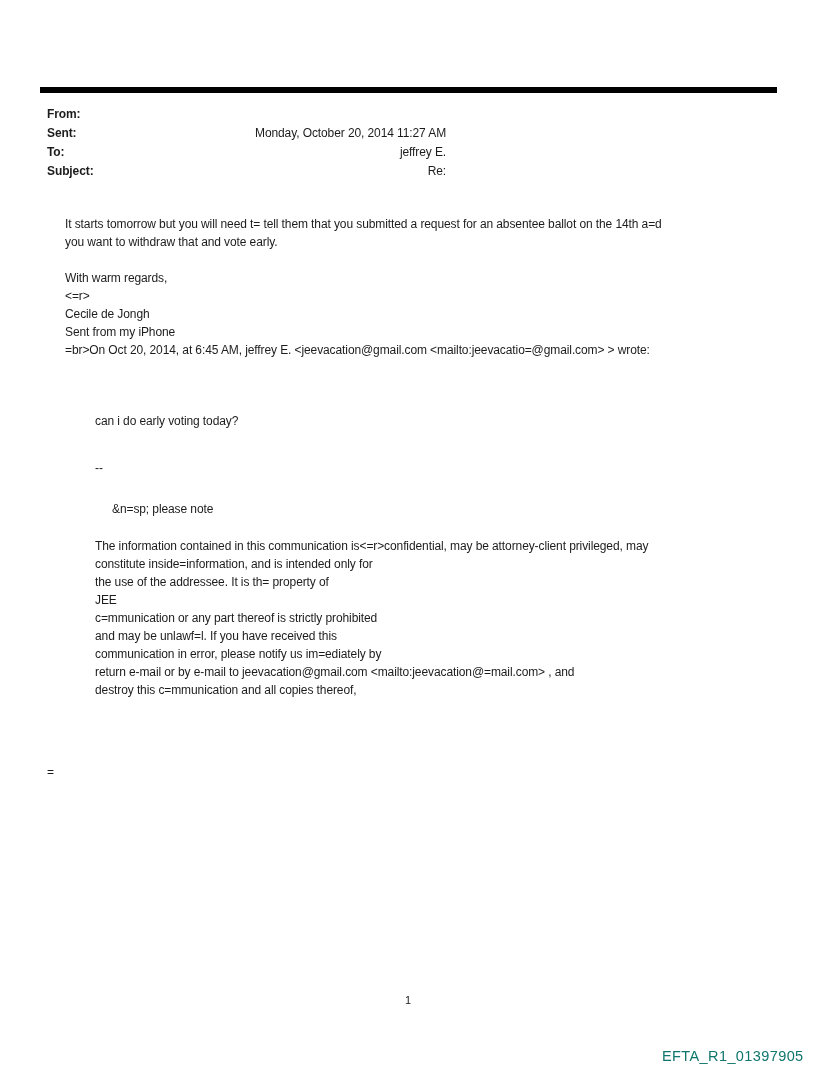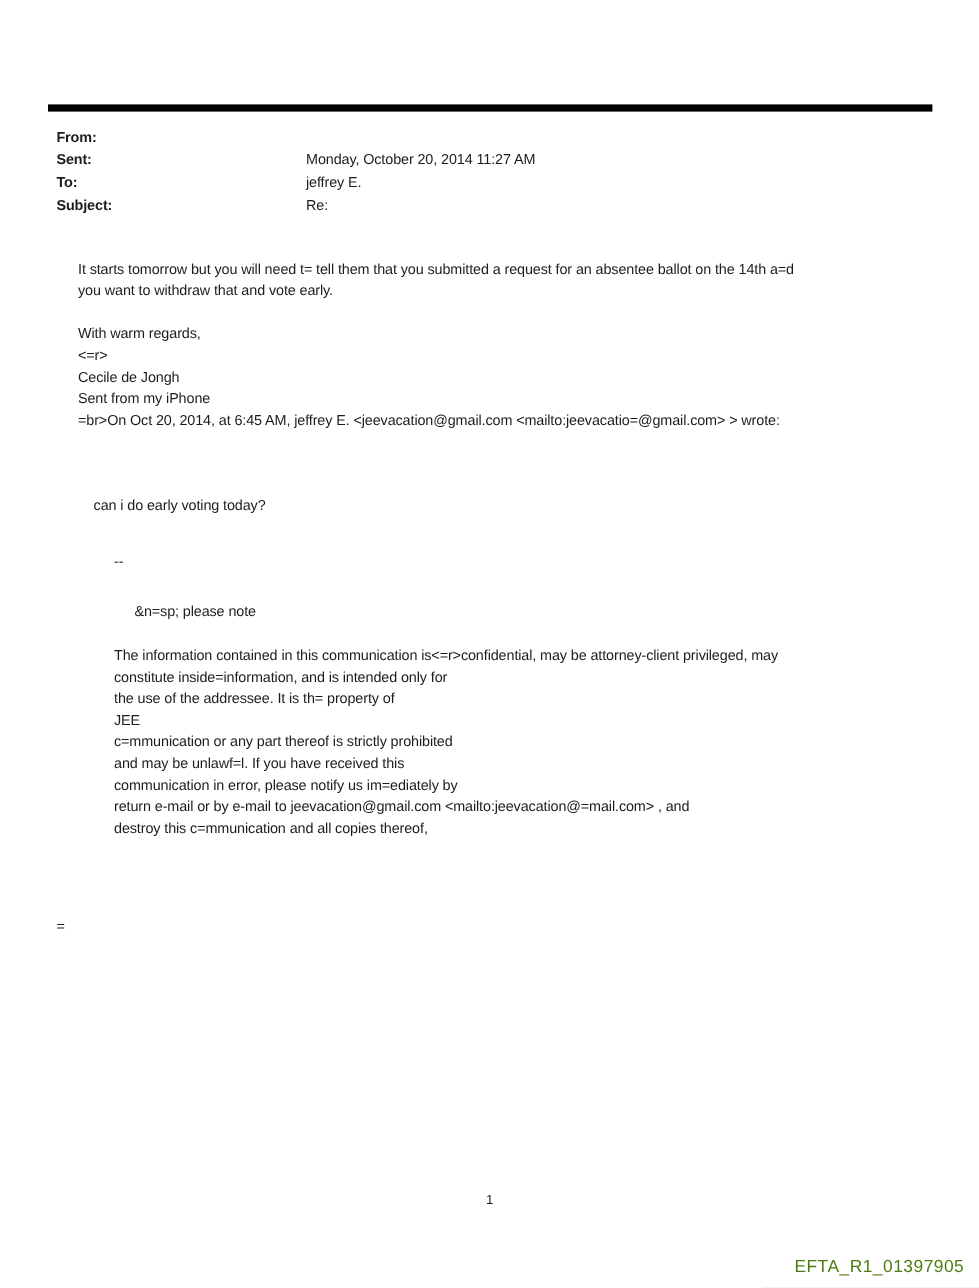--- a/index.html
+++ b/index.html
@@ -19,40 +19,40 @@
     position: absolute;
     left: 40px; top: 87px;
     width: 737px; height: 6px;
     background: #000;
   }
   .email-header {
     position: absolute;
     left: 47px; top: 105px;
     line-height: 19px;
   }
-  .hrow { display: flex; }
+  .hrow { display: flex; justify-content: space-between; }
   .hlabel { width: 208px; font-weight: bold; }
   .hvalue { white-space: pre; }
   .redaction {
     display: inline-block;
     width: 184px; height: 15px;
     background: #000;
     vertical-align: text-bottom;
     margin: 0 1px;
   }
   .body-main {
     position: absolute;
     left: 47px; top: 215px;
     line-height: 18px;
     margin-left: 18px;
   }
   .line { min-height: 18px; white-space: pre; }
   .quote-line {
     position: absolute;
-    left: 78px; top: 412px;
+    left: 95px; top: 412px;
     line-height: 18px; white-space: pre;
   }
   .quote-sep {
     position: absolute;
     left: 95px; top: 459px;
     line-height: 18px; white-space: pre;
   }
   .quote-note {
     position: absolute;
     left: 112px; top: 500px;
@@ -74,21 +74,21 @@
     width: 100%;
     text-align: center;
     font-size: 11px;
     letter-spacing: 0;
   }
   .bates {
     position: absolute;
     left: 662px; top: 1048px;
     font-size: 14.5px;
     letter-spacing: 0.4px;
-    color: #4d7c0f;
+    color: #0f766e;
   }
 </style>
 </head>
 <body>
 
 <div class="page">
 
   <div class="top-rule"></div>
 
   <div class="email-header">

